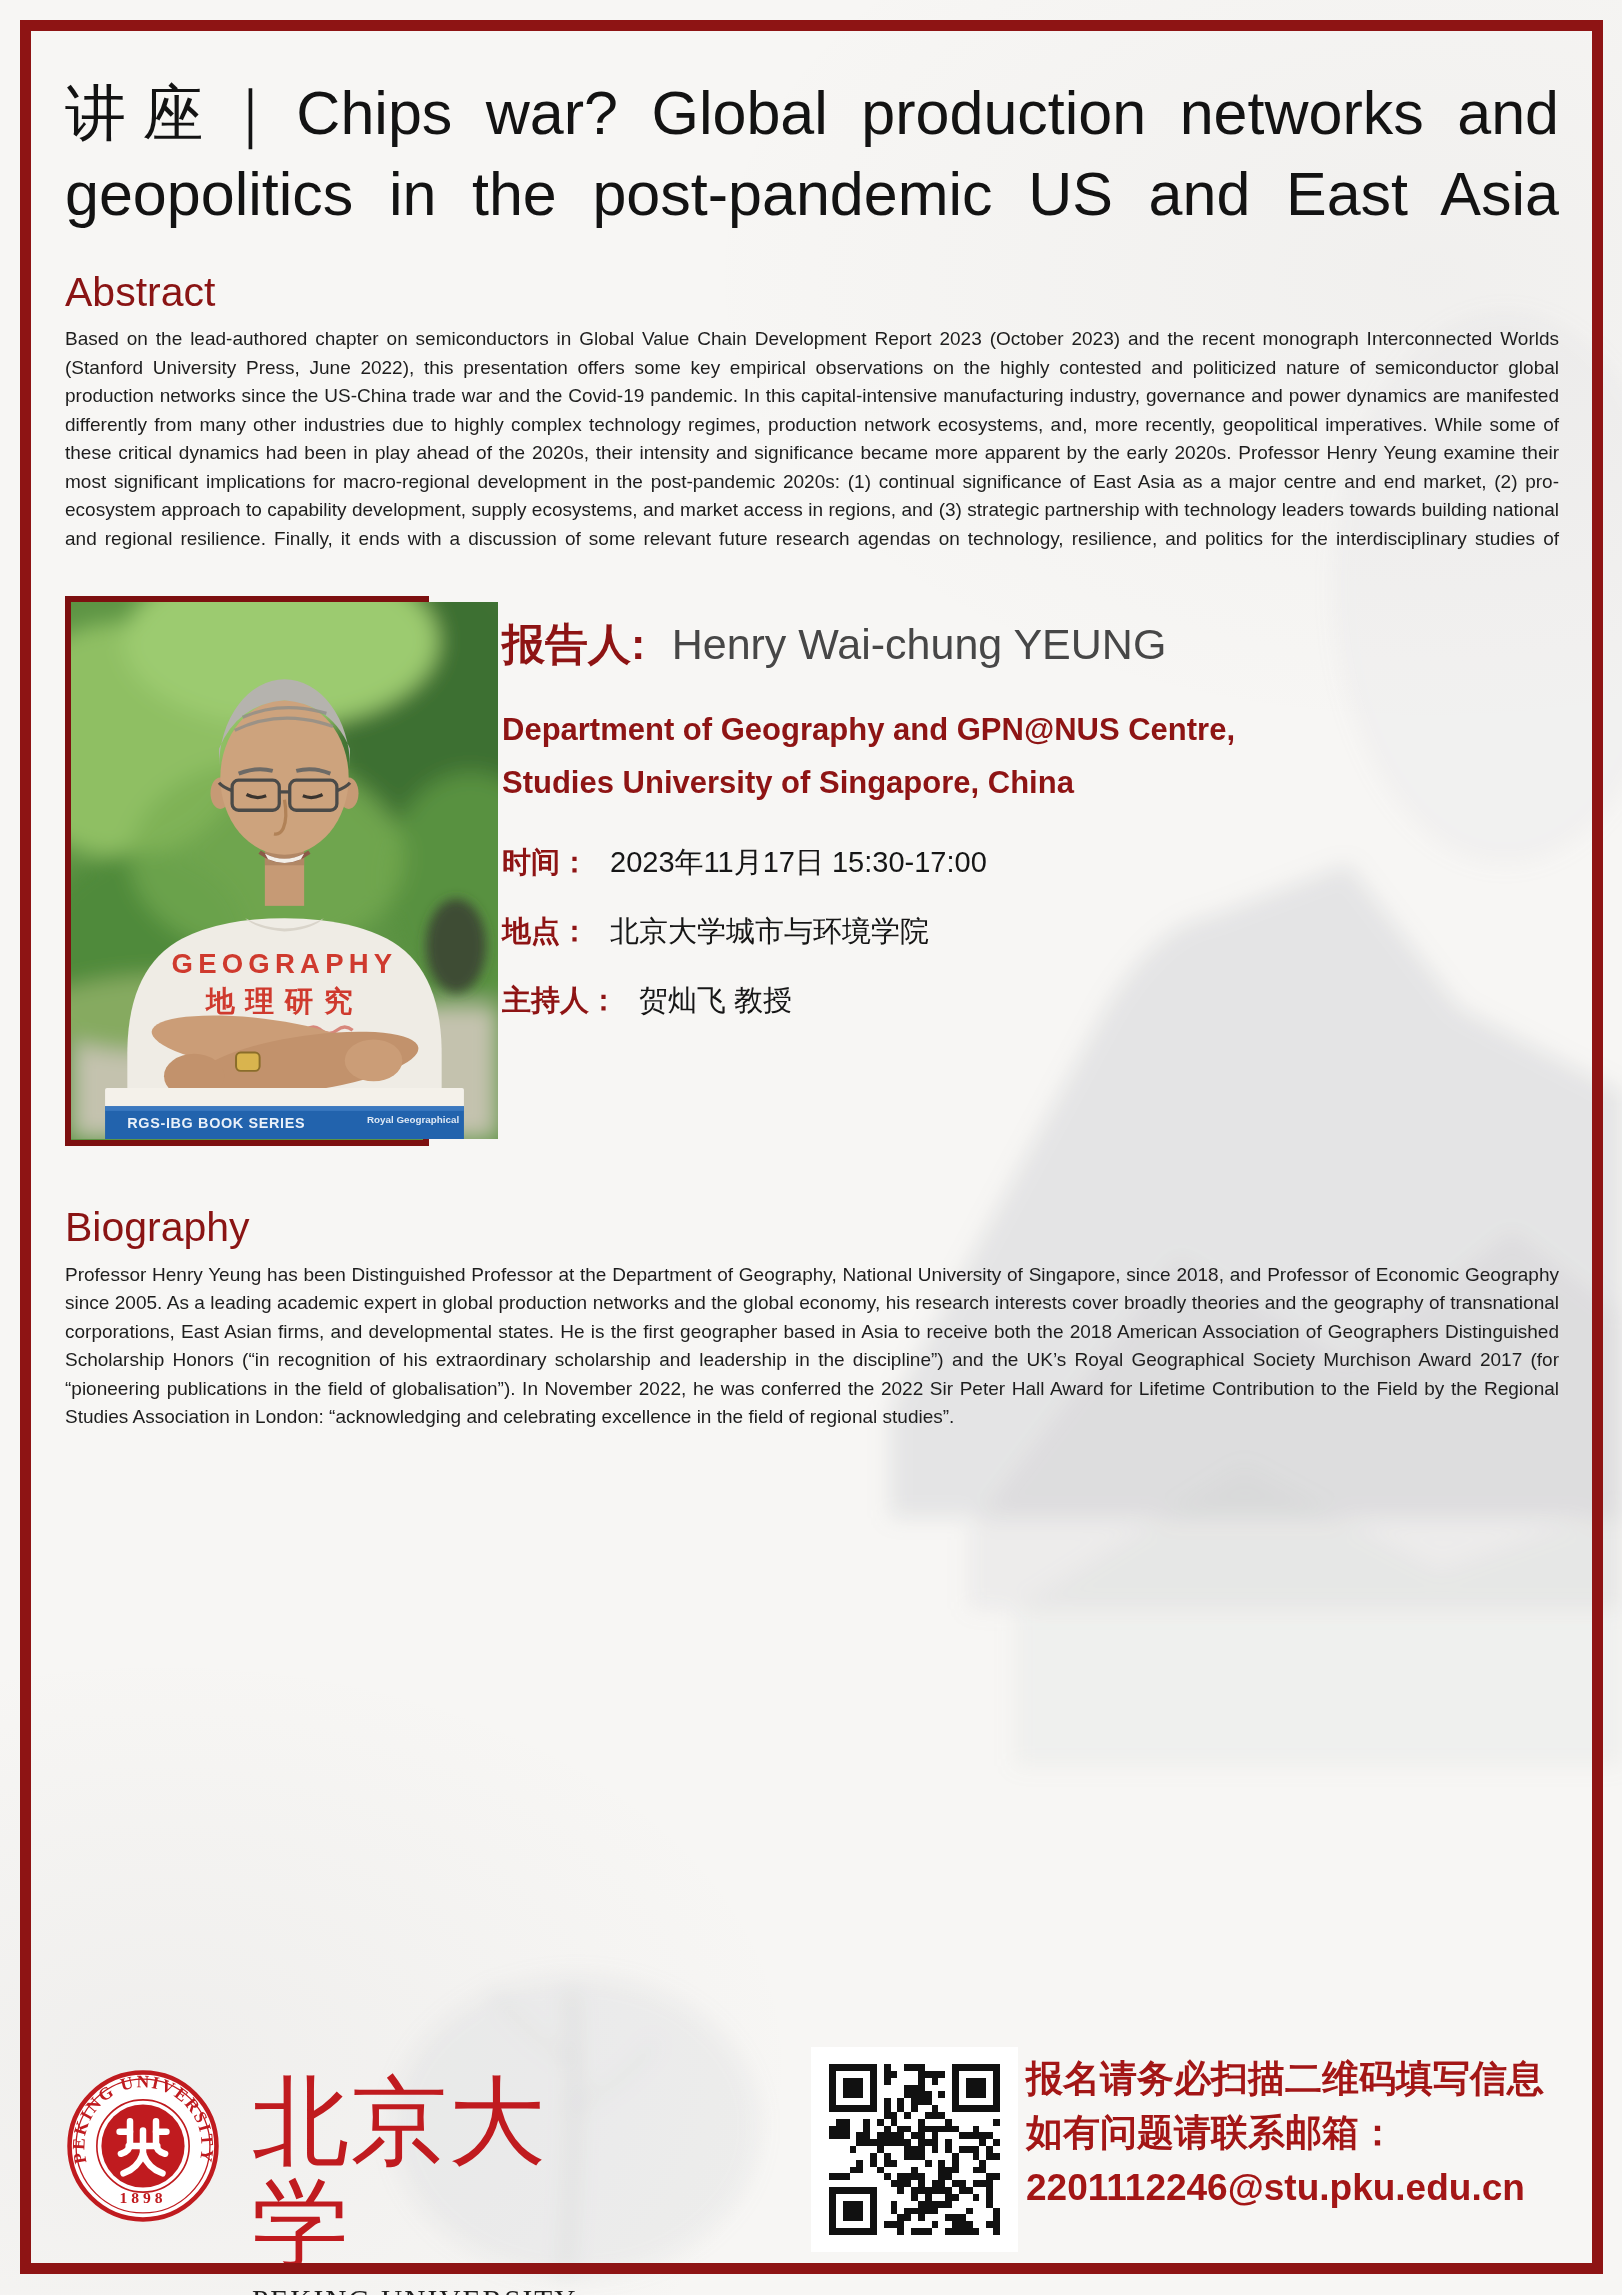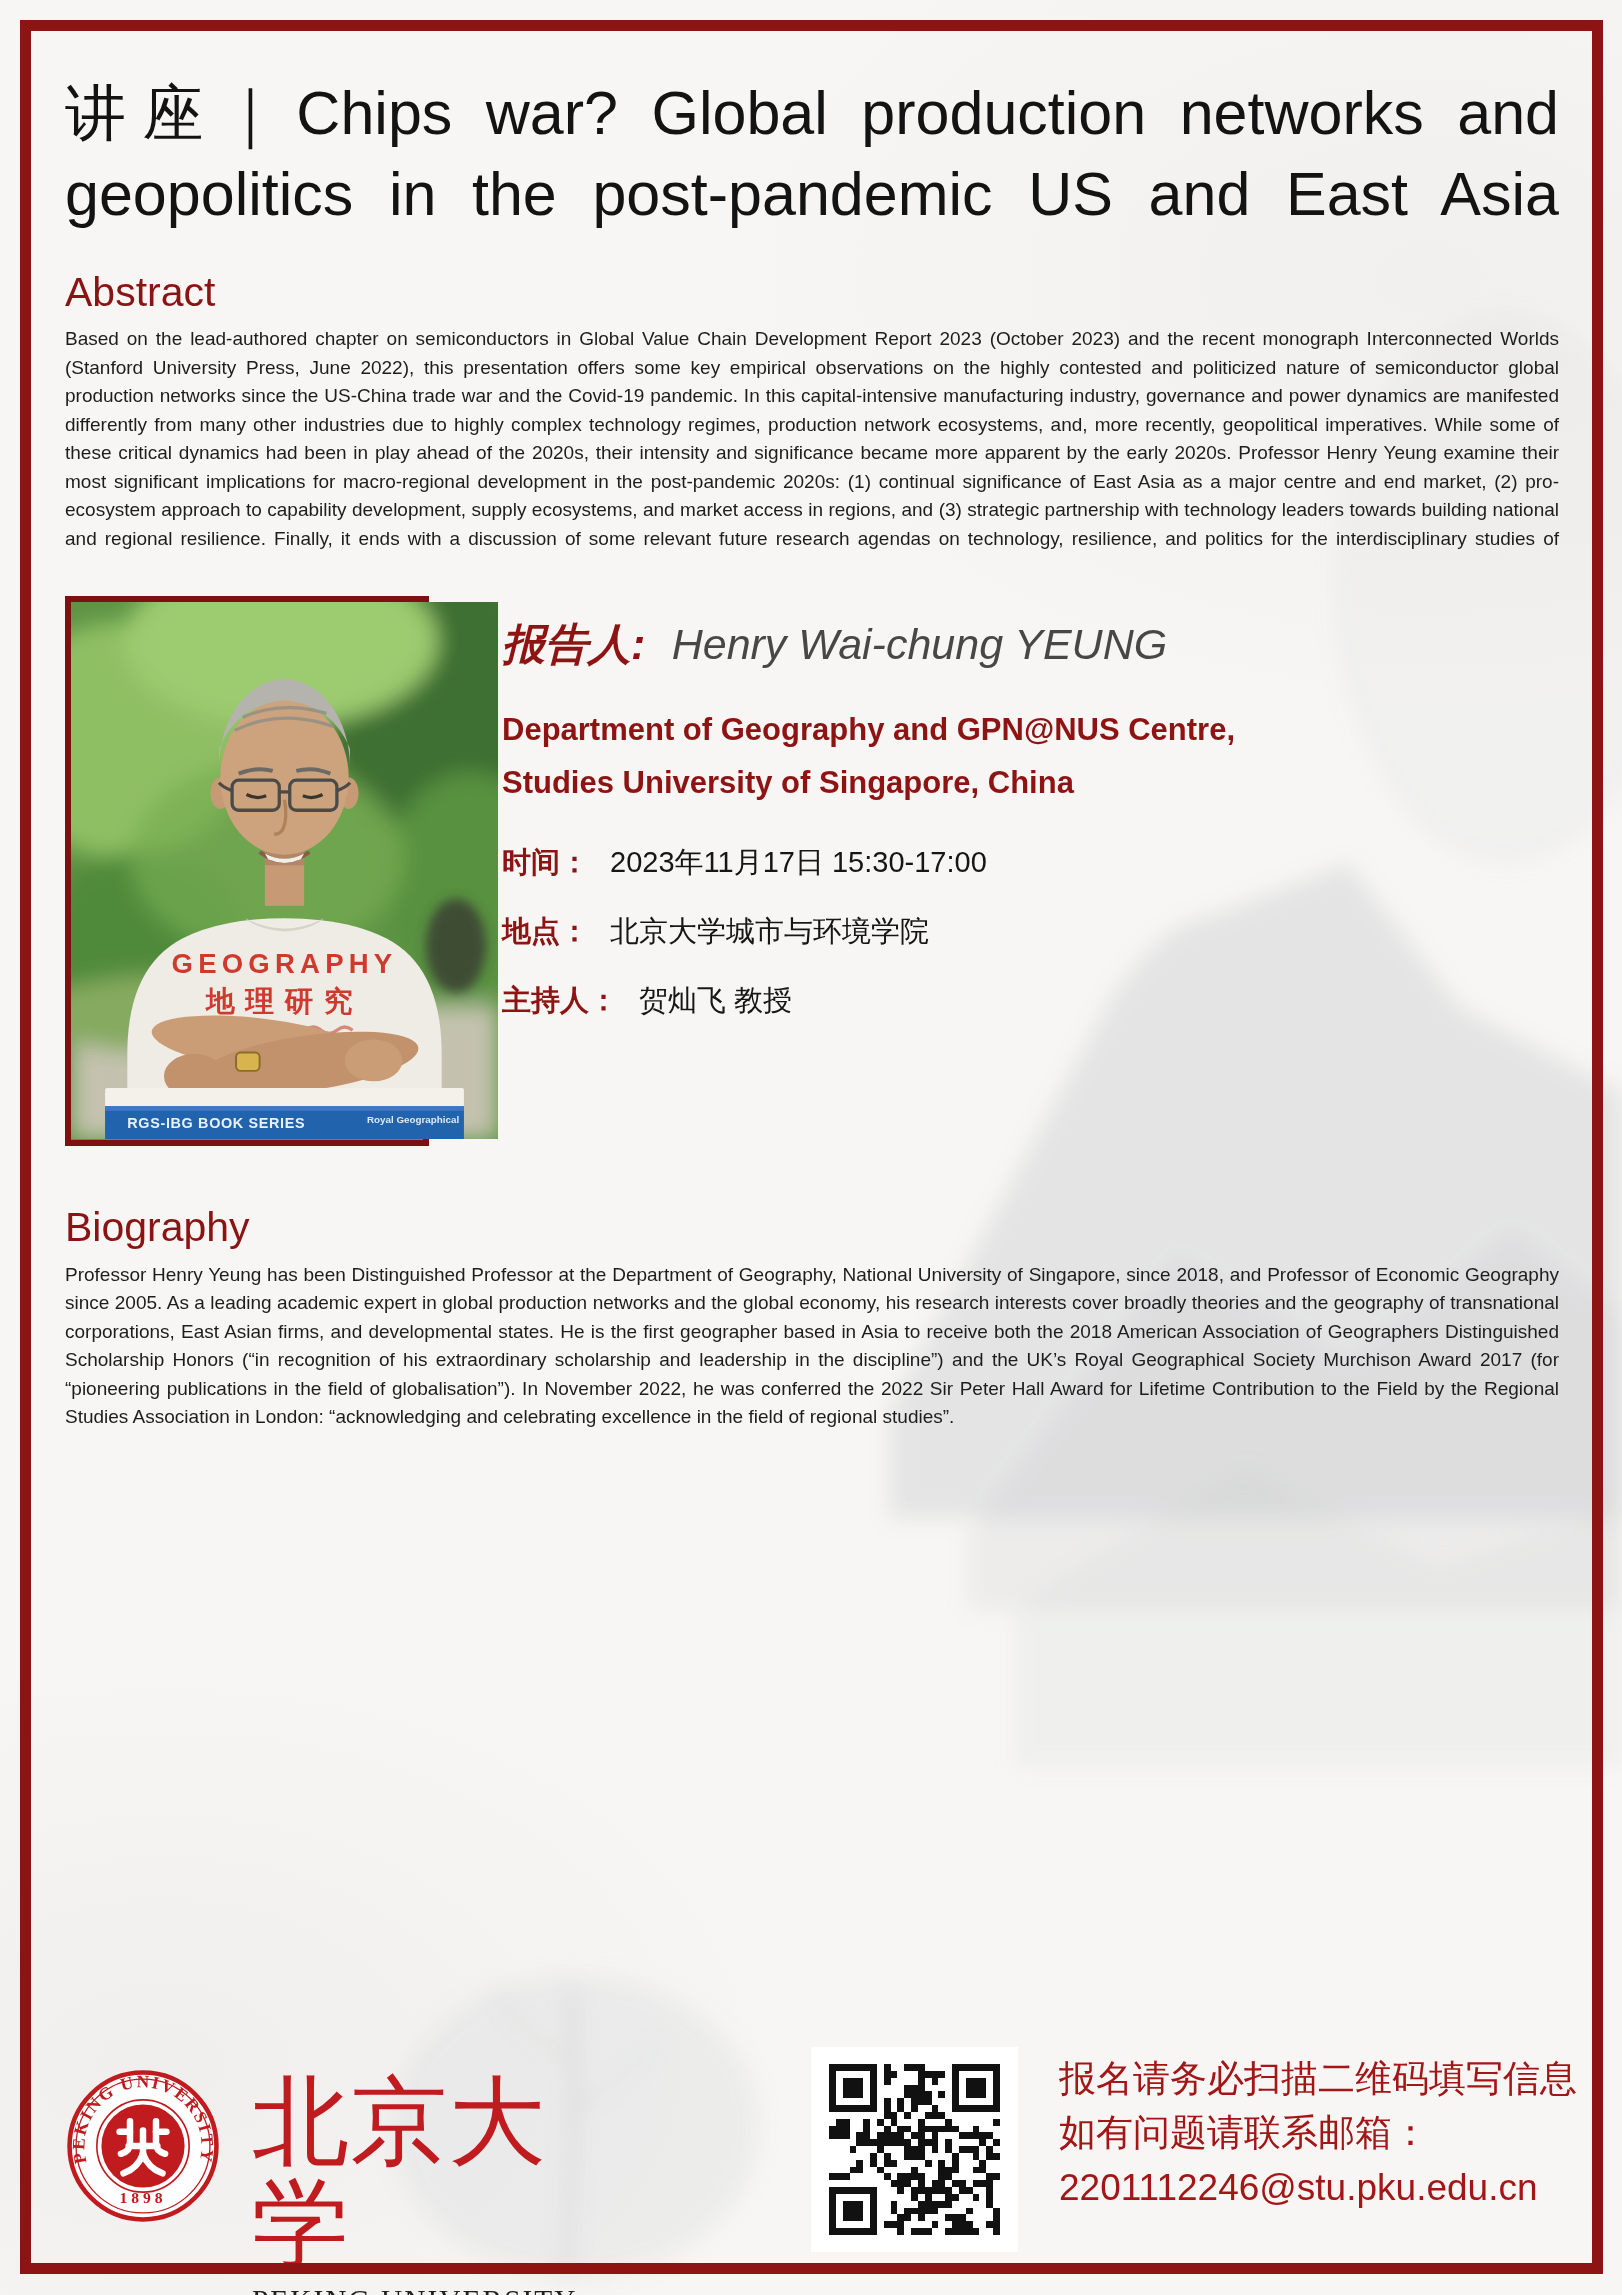--- a/index.html
+++ b/index.html
@@ -17,39 +17,39 @@
   .title .tline{display:block;text-align:justify;text-align-last:justify;}
 
   .sec-heading{margin:34px 0 9.2px 0;font-size:41px;font-weight:400;color:#8a1414;}
   .body-par{margin:0;font-size:19px;line-height:1.5;color:#1d1d1d;text-align:justify;}
   .body-par.force-last{text-align-last:justify;}
 
   .speaker-row{display:flex;margin-top:43px;}
   .photo-frame{flex:0 0 auto;width:364px;height:550px;border:6.5px solid #7d1010;box-sizing:border-box;background:#5d9444;}
   .photo-frame svg{display:block;width:427px;height:537px;}
   .speaker-info{flex:1 1 auto;margin-left:73px;padding-top:19.6px;}
-  .name-line{font-size:43px;font-style:italic;}
+  .name-line{font-size:43px;}
   .name-label{color:#8e1414;font-weight:700;}
   .name-value{color:#474747;margin-left:14.4px;}
   .affil{margin-top:30px;font-size:31px;font-weight:700;color:#8e1414;line-height:1.7;}
   .meta{margin-top:34px;}
   .meta-line{font-size:29px;margin-bottom:29px;}
   .meta-label{color:#8e1414;font-weight:700;margin-right:13px;}
   .meta-value{color:#161616;}
 
   .bio-heading{margin-top:58px;}
 
   .footer-row{position:absolute;left:65px;right:56px;bottom:43px;height:222px;display:flex;align-items:flex-start;z-index:2;}
   .seal{flex:0 0 auto;margin-top:38px;}
   .wordmark{flex:0 0 auto;width:393px;margin-left:31px;margin-top:42px;}
   .uni-cn{font-size:97px;line-height:1.05;font-weight:400;color:#c01b1f;font-family:"Liberation Serif","DejaVu Serif",serif;letter-spacing:1.3px;}
   .uni-en{margin-top:7.9px;font-size:29.4px;letter-spacing:2px;color:#1f1f1f;font-family:"Liberation Serif","DejaVu Serif",serif;}
   .qr-box{flex:0 0 auto;width:207px;height:205px;margin-left:166px;margin-top:17px;background:#ffffff;padding:17px;box-sizing:border-box;}
   .qr-box svg{display:block;width:100%;height:100%;}
-  .notice{flex:1 1 auto;margin-left:41px;margin-top:22px;font-size:37px;font-weight:400;color:#a31616;line-height:1.47;}
+  .notice{flex:1 1 auto;margin-left:8px;margin-top:22px;font-size:37px;font-weight:700;color:#a31616;line-height:1.47;}
   .notice div{white-space:nowrap;}
 </style>
 </head>
 <body>
 
 <div class="poster">
 
   <svg class="watermark" viewBox="0 0 2480 3508" preserveAspectRatio="none" aria-hidden="true">
     <defs>
         <filter id="wblur" x="-20%" y="-20%" width="140%" height="140%">

